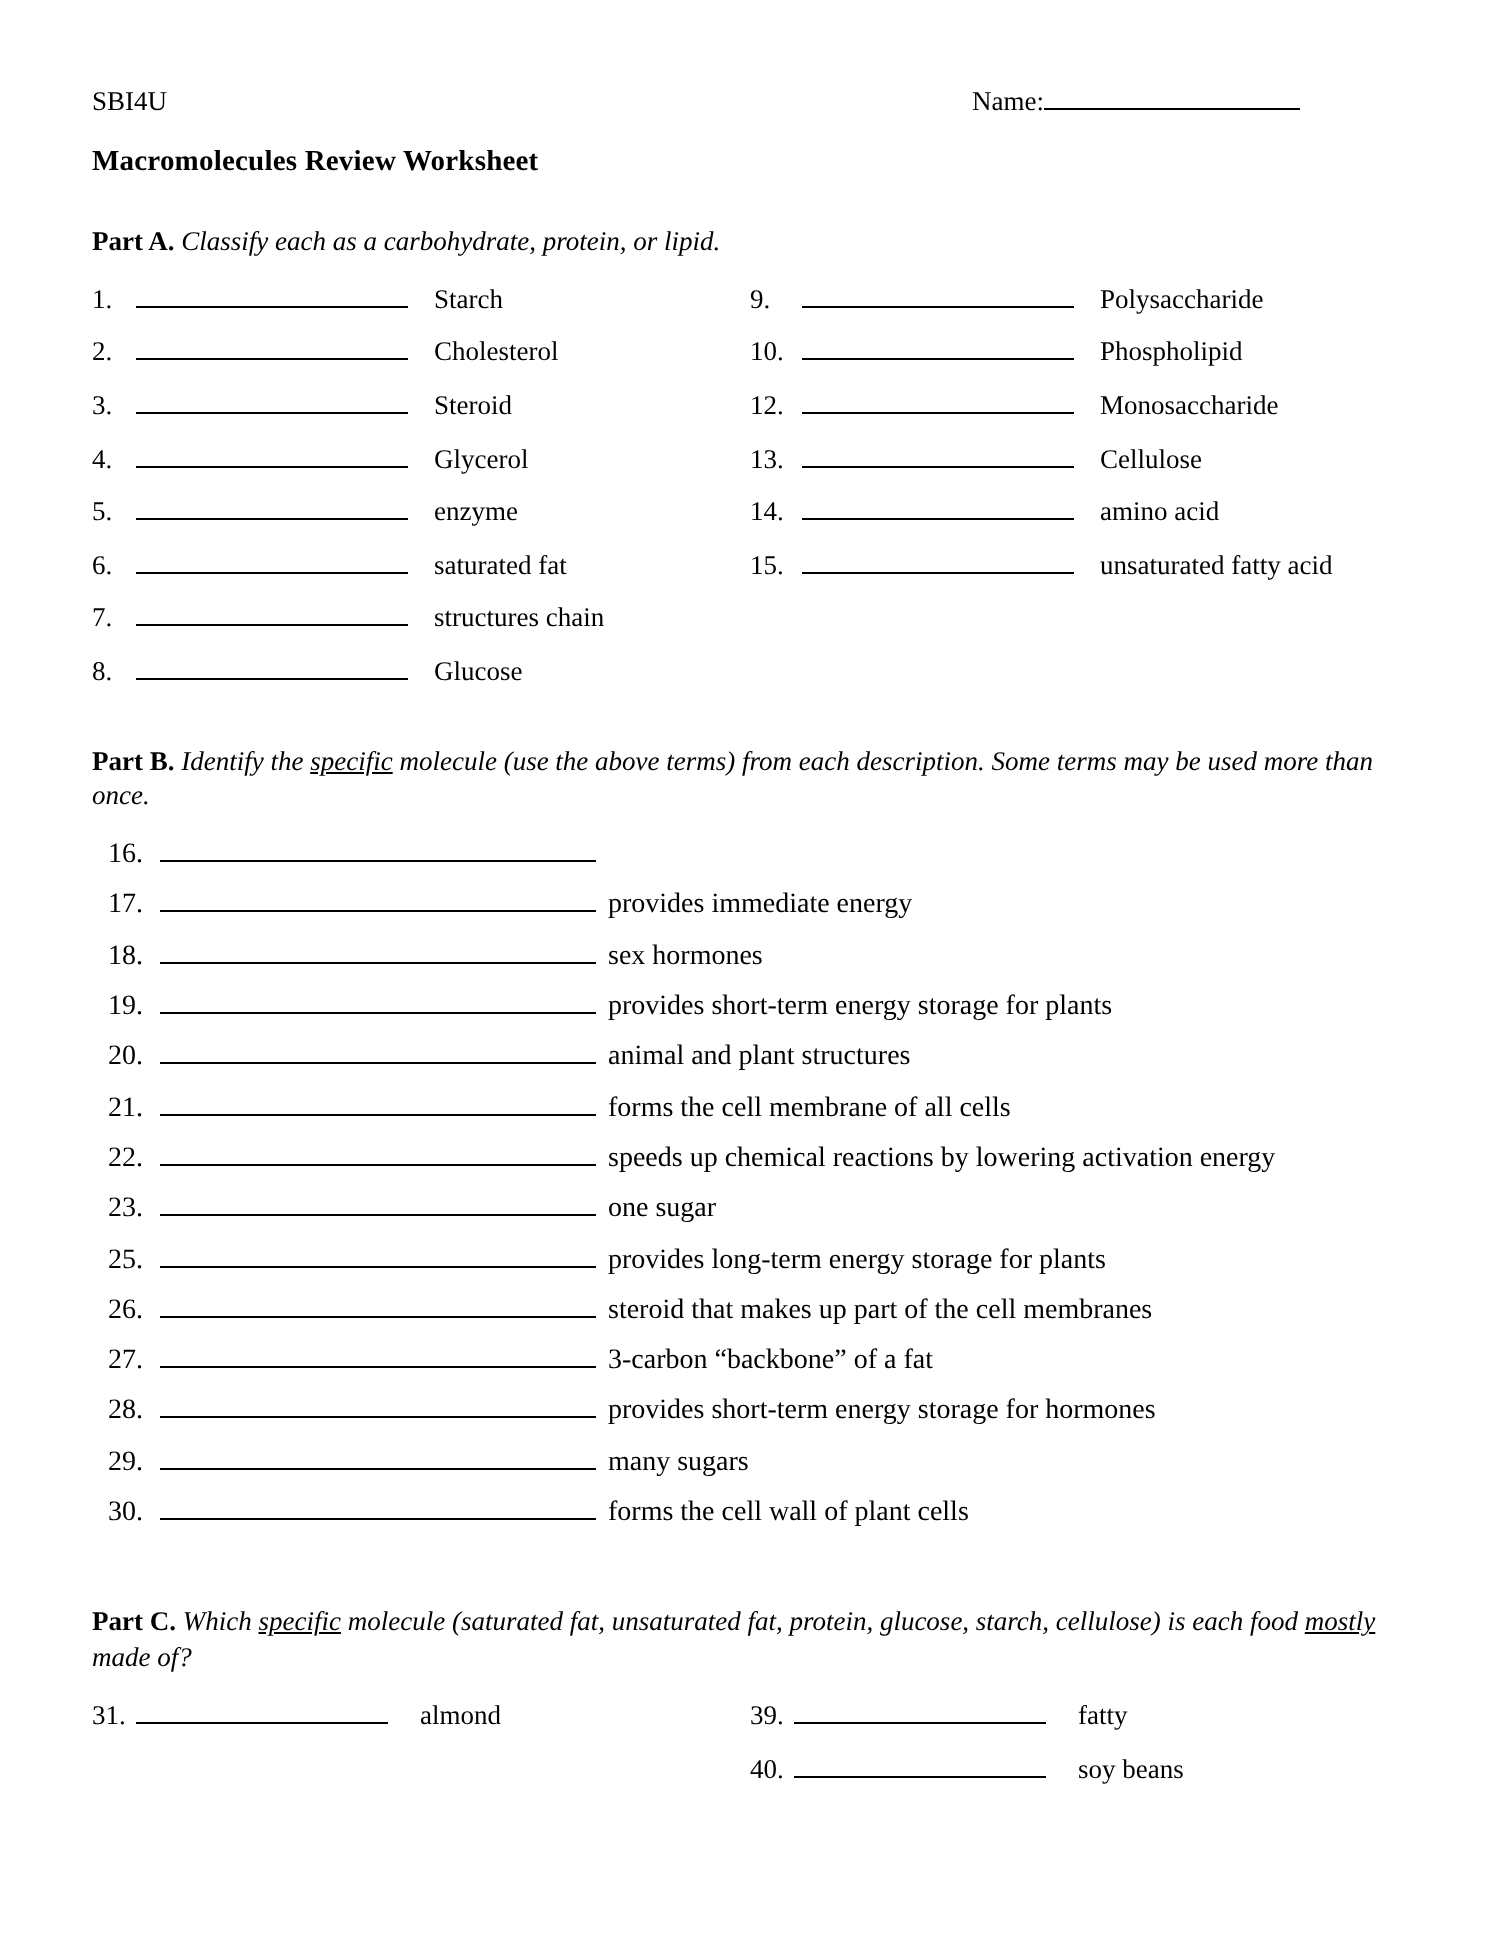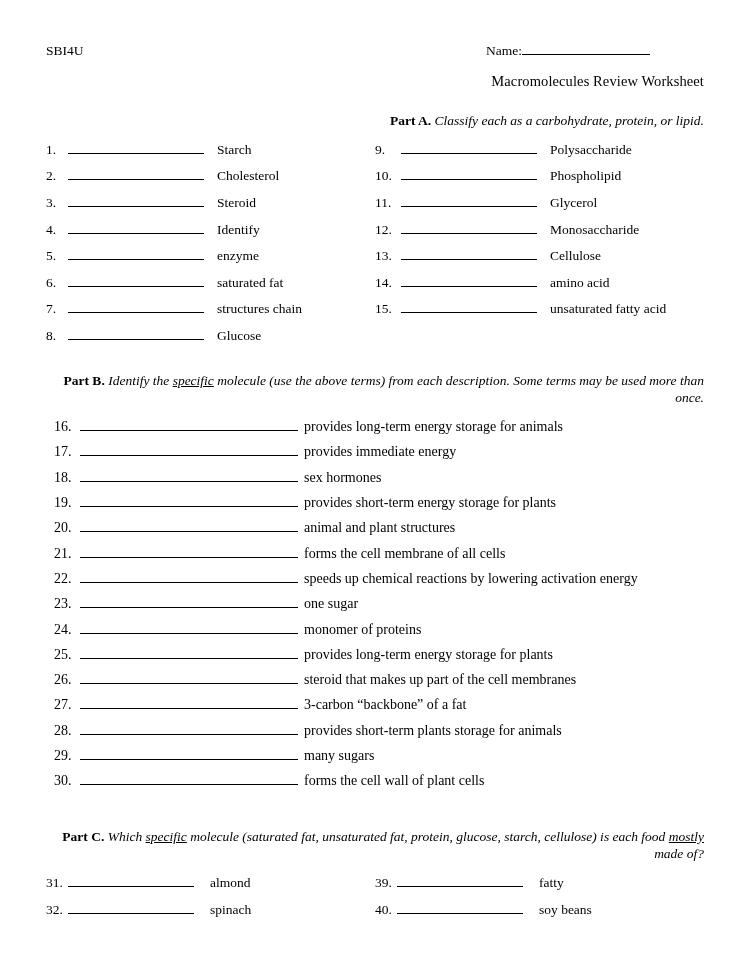--- a/index.html
+++ b/index.html
@@ -44,33 +44,32 @@
     white-space: nowrap;
   }
   .name-blank {
     display: inline-block;
     width: 128px;
     border-bottom: 1px solid #000;
     height: 12px;
   }
 
   .doc-title {
-    text-align: right;
-    font-weight: normal;
+    text-align: left;
+    font-weight: bold;
     font-size: 14.5px;
     margin: 0 0 22px 0;
     letter-spacing: 0.1px;
   }
 
   
   .part-heading {
     font-size: 13.5px;
     margin-bottom: 11px;
     line-height: 1.32;
-    text-align: right;
   }
   .part-heading b { font-weight: bold; }
   .part-heading i { font-style: italic; }
   .part-heading u { text-decoration: underline; }
 
   
   .two-col {
     display: flex;
     gap: 0px;
   }
@@ -188,21 +187,21 @@
           <span class="ans-a">Cholesterol</span>
         </div>
         <div class="qrow">
           <span class="qnum">3.</span>
           <span class="blank-a"></span>
           <span class="ans-a">Steroid</span>
         </div>
         <div class="qrow">
           <span class="qnum">4.</span>
           <span class="blank-a"></span>
-          <span class="ans-a">Identify</span>
+          <span class="ans-a">Glycerol</span>
         </div>
         <div class="qrow">
           <span class="qnum">5.</span>
           <span class="blank-a"></span>
           <span class="ans-a">enzyme</span>
         </div>
         <div class="qrow">
           <span class="qnum">6.</span>
           <span class="blank-a"></span>
           <span class="ans-a">saturated fat</span>
@@ -222,25 +221,20 @@
       <div class="col">
         <div class="qrow">
           <span class="qnum wide">9.</span>
           <span class="blank-a"></span>
           <span class="ans-a">Polysaccharide</span>
         </div>
         <div class="qrow">
           <span class="qnum wide">10.</span>
           <span class="blank-a"></span>
           <span class="ans-a">Phospholipid</span>
-        </div>
-        <div class="qrow">
-          <span class="qnum wide">11.</span>
-          <span class="blank-a"></span>
-          <span class="ans-a">Glycerol</span>
         </div>
         <div class="qrow">
           <span class="qnum wide">12.</span>
           <span class="blank-a"></span>
           <span class="ans-a">Monosaccharide</span>
         </div>
         <div class="qrow">
           <span class="qnum wide">13.</span>
           <span class="blank-a"></span>
           <span class="ans-a">Cellulose</span>
@@ -262,21 +256,20 @@
 
     <div class="part-heading">
       <b>Part B.</b>
       <i><span>Identify the </span><u>specific</u><span> molecule (use the above terms) from each description. Some terms may be used more than once.</span></i>
     </div>
 
     <div class="partB-list">
       <div class="brow">
         <span class="bnum">16.</span>
         <span class="blank-b"></span>
-        <span class="ans-b">provides long-term energy storage for animals</span>
       </div>
       <div class="brow">
         <span class="bnum">17.</span>
         <span class="blank-b"></span>
         <span class="ans-b">provides immediate energy</span>
       </div>
       <div class="brow">
         <span class="bnum">18.</span>
         <span class="blank-b"></span>
         <span class="ans-b">sex hormones</span>
@@ -300,43 +293,38 @@
         <span class="bnum">22.</span>
         <span class="blank-b"></span>
         <span class="ans-b">speeds up chemical reactions by lowering activation energy</span>
       </div>
       <div class="brow">
         <span class="bnum">23.</span>
         <span class="blank-b"></span>
         <span class="ans-b">one sugar</span>
       </div>
       <div class="brow">
-        <span class="bnum">24.</span>
-        <span class="blank-b"></span>
-        <span class="ans-b">monomer of proteins</span>
-      </div>
-      <div class="brow">
         <span class="bnum">25.</span>
         <span class="blank-b"></span>
         <span class="ans-b">provides long-term energy storage for plants</span>
       </div>
       <div class="brow">
         <span class="bnum">26.</span>
         <span class="blank-b"></span>
         <span class="ans-b">steroid that makes up part of the cell membranes</span>
       </div>
       <div class="brow">
         <span class="bnum">27.</span>
         <span class="blank-b"></span>
         <span class="ans-b">3-carbon “backbone” of a fat</span>
       </div>
       <div class="brow">
         <span class="bnum">28.</span>
         <span class="blank-b"></span>
-        <span class="ans-b">provides short-term plants storage for animals</span>
+        <span class="ans-b">provides short-term energy storage for hormones</span>
       </div>
       <div class="brow">
         <span class="bnum">29.</span>
         <span class="blank-b"></span>
         <span class="ans-b">many sugars</span>
       </div>
       <div class="brow">
         <span class="bnum">30.</span>
         <span class="blank-b"></span>
         <span class="ans-b">forms the cell wall of plant cells</span>
@@ -350,25 +338,20 @@
       <i><span>Which </span><u>specific</u><span> molecule (saturated fat, unsaturated fat, protein, glucose, starch, cellulose) is each food </span><u>mostly</u><span> made of?</span></i>
     </div>
 
     <div class="two-col partC-grid">
       <div class="col">
         <div class="crow">
           <span class="cnum">31.</span>
           <span class="blank-c"></span>
           <span class="ans-c">almond</span>
         </div>
-        <div class="crow">
-          <span class="cnum">32.</span>
-          <span class="blank-c"></span>
-          <span class="ans-c">spinach</span>
-        </div>
       </div>
       <div class="col">
         <div class="crow">
           <span class="cnum wide">39.</span>
           <span class="blank-c"></span>
           <span class="ans-c">fatty</span>
         </div>
         <div class="crow">
           <span class="cnum wide">40.</span>
           <span class="blank-c"></span>

